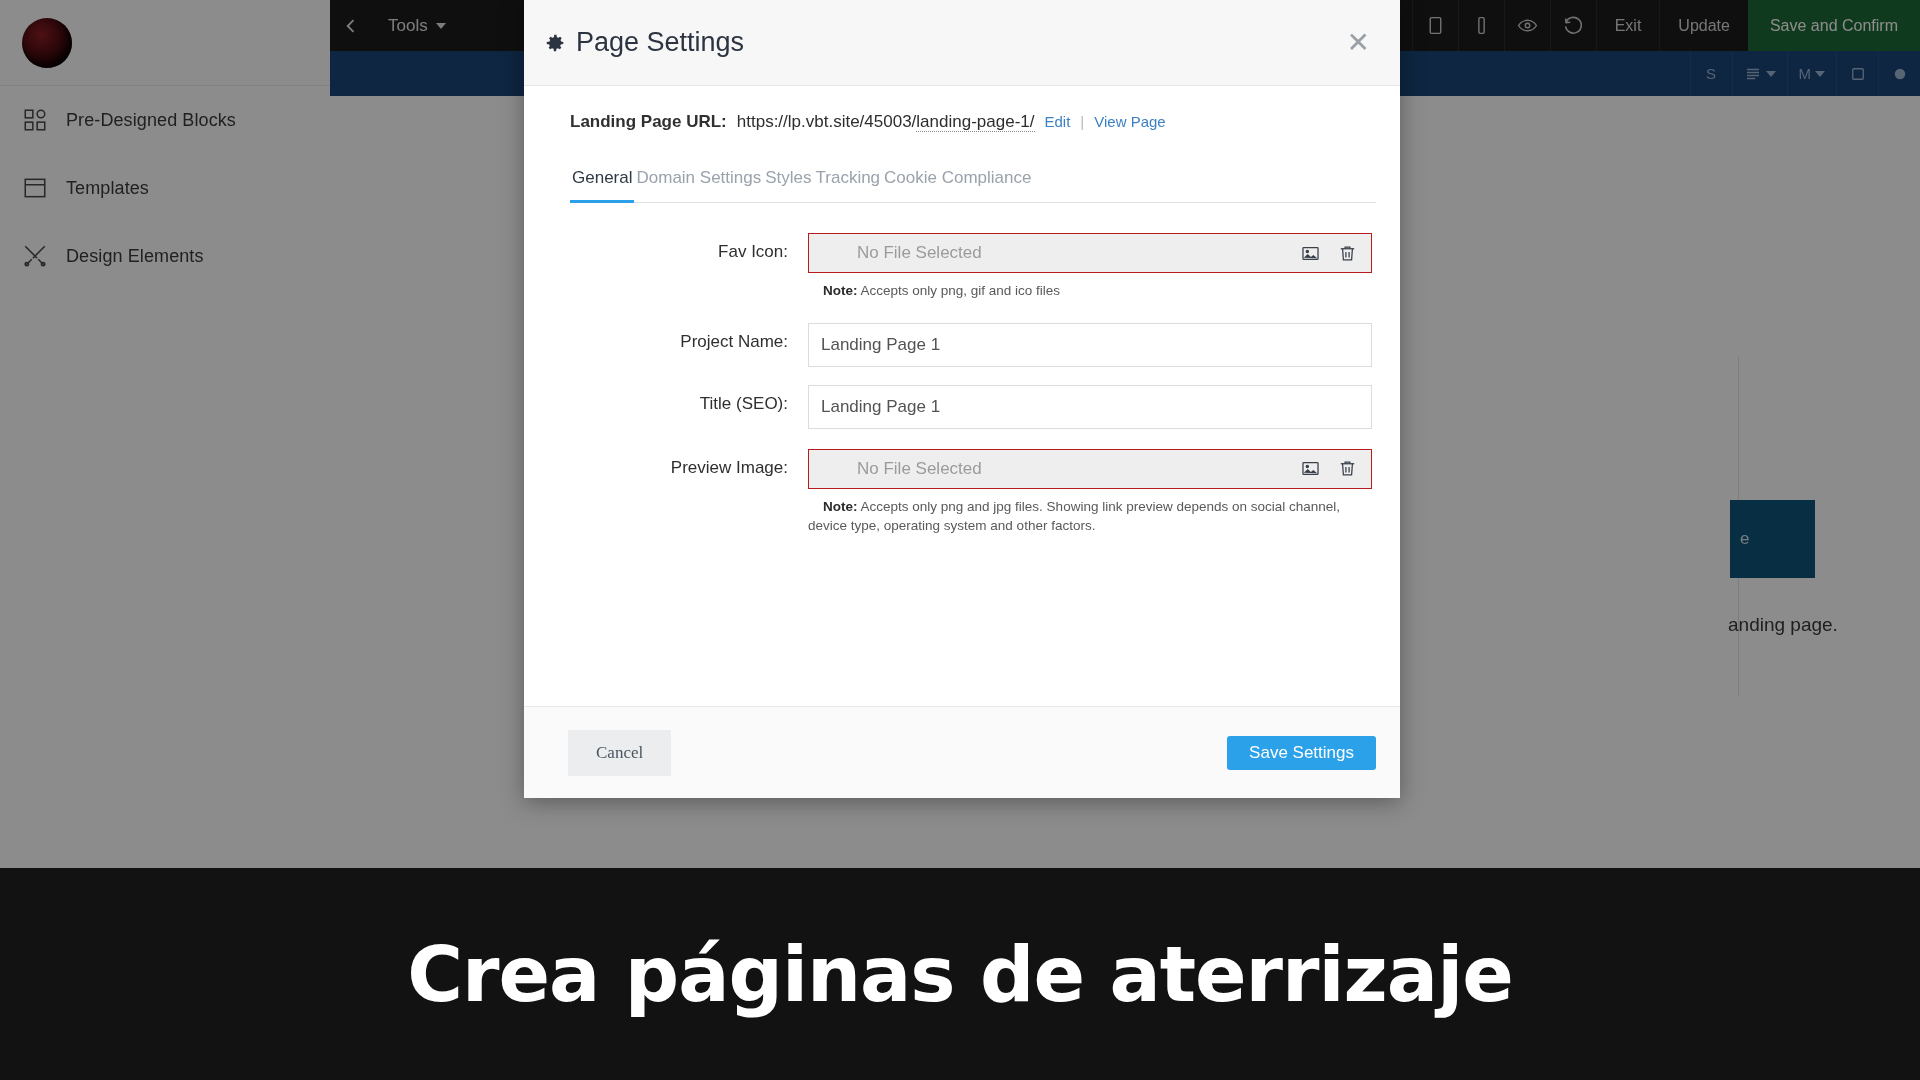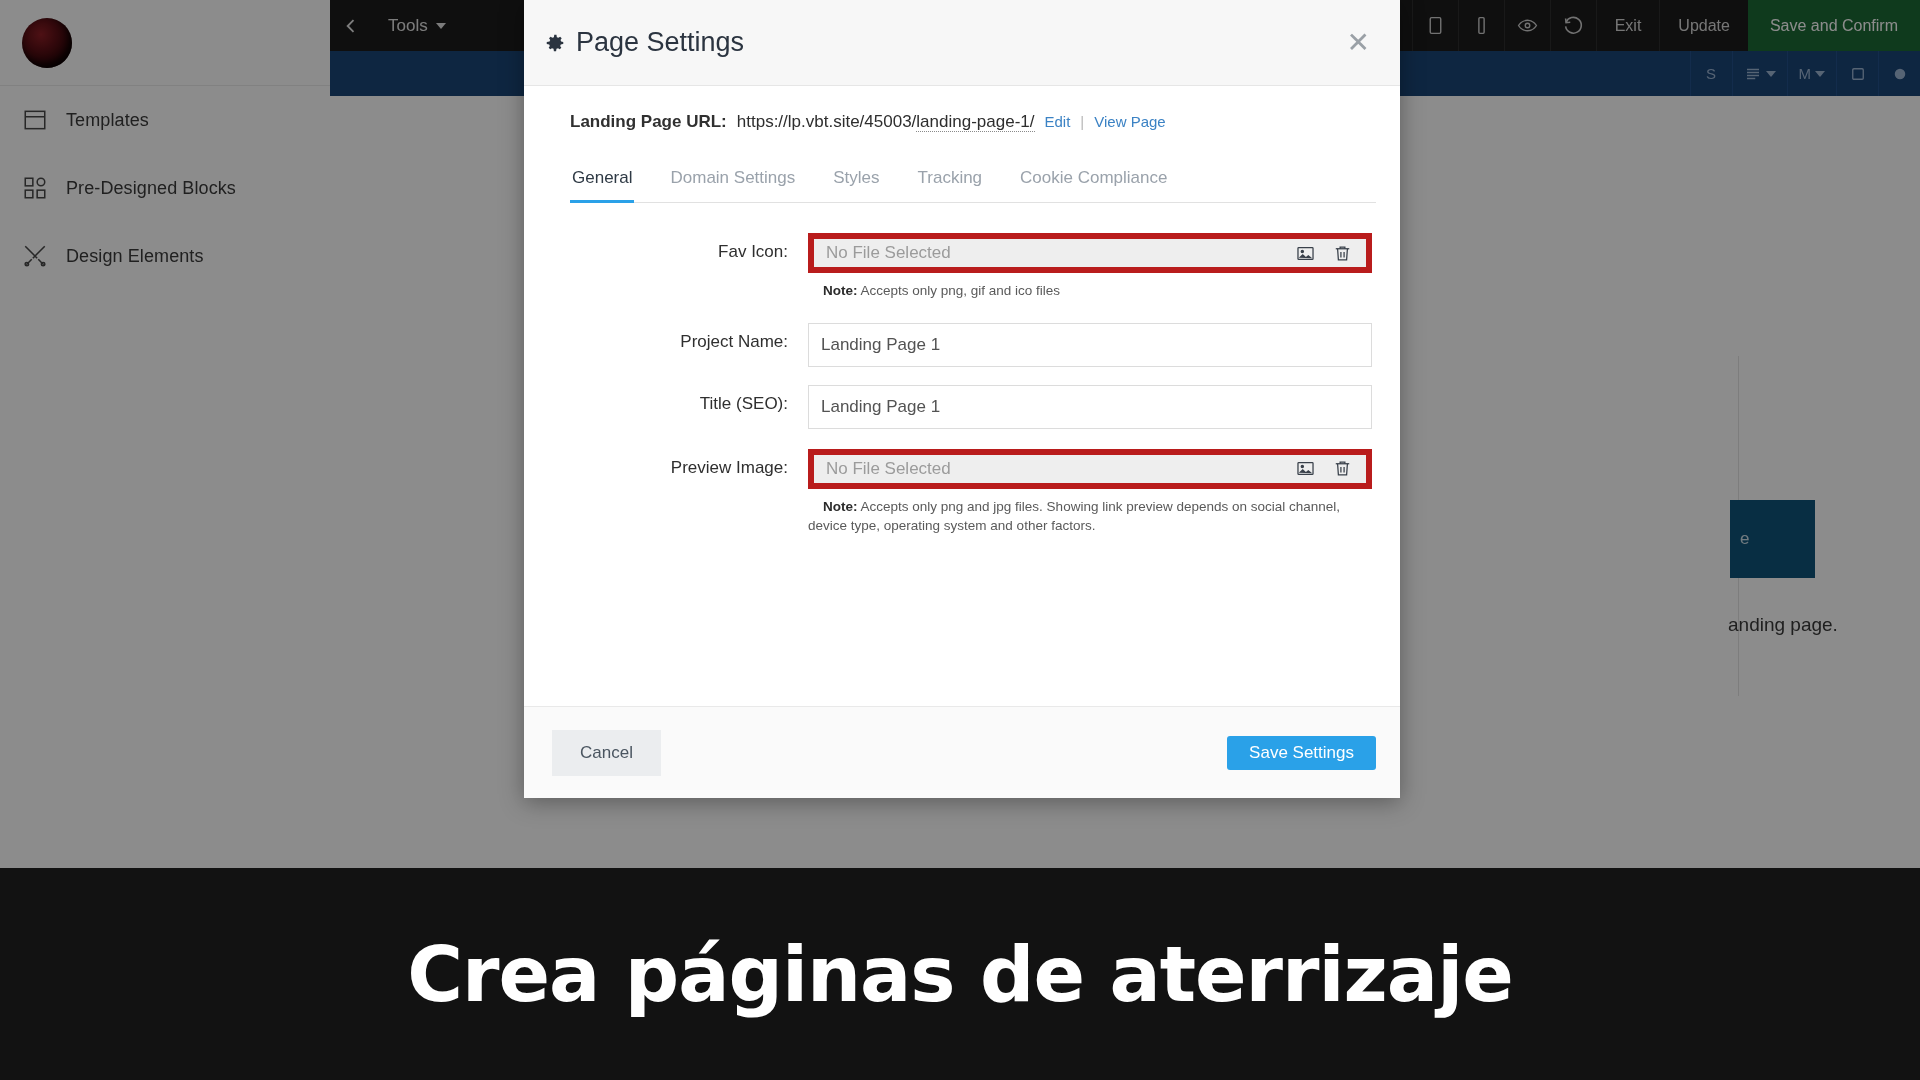--- a/index.html
+++ b/index.html
@@ -137,41 +137,41 @@
     display: flex; align-items: baseline; gap: 10px;
     padding: 26px 0 0 22px; font-size: 17px; color: #2e2e2e;
   }
   .url-label { font-weight: 600; color: #303030; }
   .url-val { color: #2e2e2e; }
   .url-slug { border-bottom: 1px dotted #8a8a8a; }
   .url-link { color: #3b82c4; font-size: 15px; cursor: pointer; }
   .url-pipe { color: #b9b9b9; font-size: 15px; }
 
   .tabs {
-    display: flex; align-items: flex-end; gap: 34px;
+    display: flex; align-items: flex-end; 
     margin: 26px 0 0 22px; border-bottom: 1px solid #e1e1e1;
     padding-right: 20px;
   }
   .tab {
     padding: 10px 2px 12px; font-size: 17px; color: #9aa2ab; cursor: pointer;
     border-bottom: 3px solid transparent; margin-bottom: -1px;
   }
   .tab.active { color: #2f3a45; border-bottom-color: #2aa1e8; }
 
   .form { padding: 30px 0 0 0; }
   .frow { display: flex; align-items: flex-start; margin-bottom: 6px; }
   .flabel {
     width: 260px; flex: 0 0 260px; text-align: right; padding-right: 20px;
     font-size: 17px; color: #2f2f2f; padding-top: 9px;
   }
   .fctrl { flex: 1 1 auto; max-width: 564px; }
 
   .filebox {
     position: relative; height: 40px; background: #eeeeee;
-    border: 6px solid #b91c1c; display: flex; align-items: center;
+    border: 1px solid #b91c1c; display: flex; align-items: center; padding-left: 36px;
   }
   .filebox .ph {
     padding-left: 12px; font-size: 17px; color: #9b9b9b;
   }
   .file-actions { margin-left: auto; display: flex; align-items: center; gap: 18px; padding-right: 14px; }
   .fa-btn { color: #39404a; cursor: pointer; display: block; }
   .fa-btn svg { width: 19px; height: 19px; display: block; }
 
   .note { font-size: 13.5px; color: #5a5a5a; margin-top: 8px; line-height: 1.45; }
   .note b { color: #2b2b2b; margin-left: 15px; }
@@ -188,21 +188,21 @@
   }
   .ta::placeholder, .inp::placeholder { color: #9b9b9b; }
 
   .modal-foot {
     height: 92px; background: #fafafa; border-top: 1px solid #e9e9e9;
     display: flex; align-items: center; padding: 0 24px;
   }
   .btn-cancel {
     background: #ebedef; color: #4a5560; border: none;
     font-size: 17px; padding: 0 28px; height: 46px; cursor: pointer;
-    font-family: Liberation Sans, sans-serif; margin-left: 4px;
+    font-family: Liberation Serif, serif; margin-left: 20px;
   }
   .btn-save {
     margin-left: auto; background: #2aa1e8; color: #ffffff; border: none;
     font-size: 17px; padding: 0 22px; height: 34px; cursor: pointer;
     border-radius: 3px; font-family: "Liberation Sans", sans-serif;
   }
 
   
   .caption-band {
     position: absolute; left: 0; top: 868px; width: 1920px; height: 212px;
@@ -217,42 +217,42 @@
 </head>
 <body>
 
 <div class="screen">
 
   <div class="app">
 
     <aside class="sidebar">
       <div class="logo-wrap">
         <div class="logo"></div>
-      </div>
-
-      <div class="side-item">
-        <span class="ico">
-          <svg viewBox="0 0 24 24" fill="none" stroke="currentColor" stroke-width="1.4">
-            <rect x="3" y="4" width="18" height="16"></rect>
-              <line x1="3" y1="9" x2="21" y2="9"></line>
-          </svg>
-        </span>
-        <span class="lbl">Templates</span>
       </div>
 
       <div class="side-item">
         <span class="ico">
           <svg viewBox="0 0 24 24" fill="none" stroke="currentColor" stroke-width="1.4">
             <rect x="3" y="3" width="7" height="7"></rect>
               <circle cx="17.5" cy="6.5" r="3.5"></circle>
             <rect x="3" y="14" width="7" height="7"></rect>
               <rect x="14" y="14" width="7" height="7"></rect>
           </svg>
         </span>
         <span class="lbl">Pre-Designed Blocks</span>
+      </div>
+
+      <div class="side-item">
+        <span class="ico">
+          <svg viewBox="0 0 24 24" fill="none" stroke="currentColor" stroke-width="1.4">
+            <rect x="3" y="4" width="18" height="16"></rect>
+              <line x1="3" y1="9" x2="21" y2="9"></line>
+          </svg>
+        </span>
+        <span class="lbl">Templates</span>
       </div>
 
       <div class="side-item">
         <span class="ico">
           <svg viewBox="0 0 24 24" fill="none" stroke="currentColor" stroke-width="1.4">
             <path d="M3 3l11 11M21 3L10 14M4 20l5-5M20 20l-5-5"></path>
             <circle cx="4.5" cy="19.5" r="1.6"></circle>
               <circle cx="19.5" cy="19.5" r="1.6"></circle>
           </svg>
         </span>

